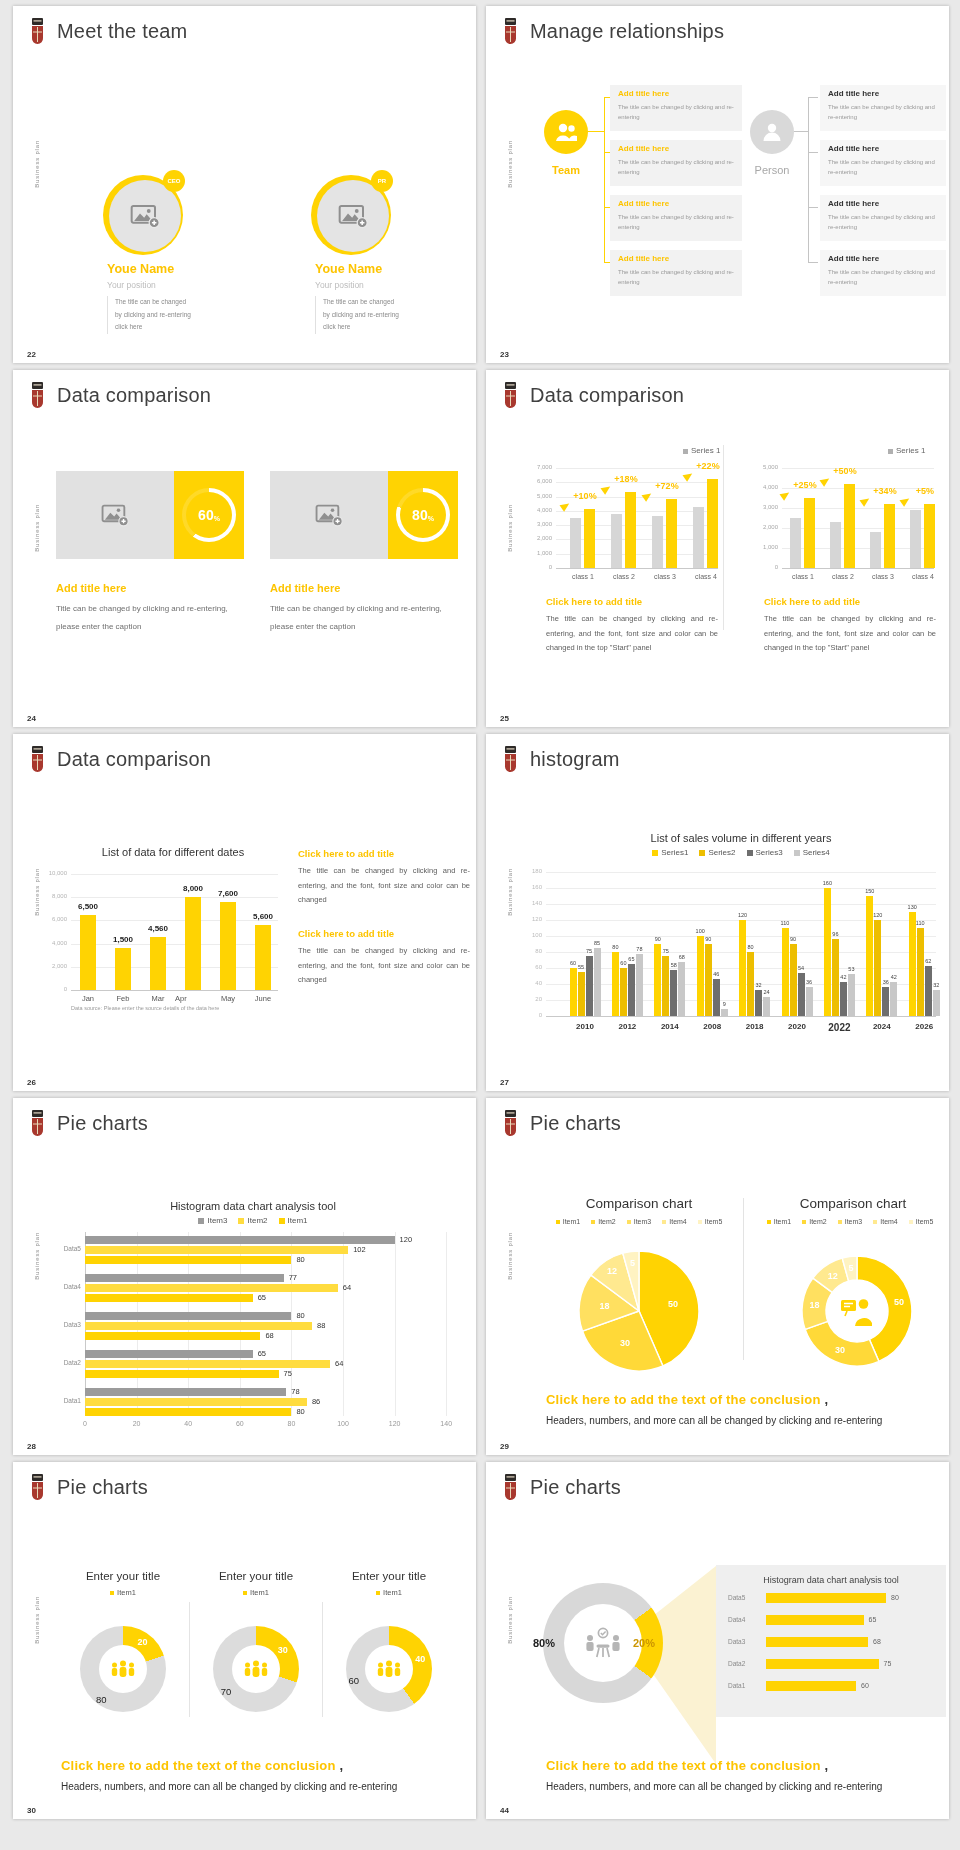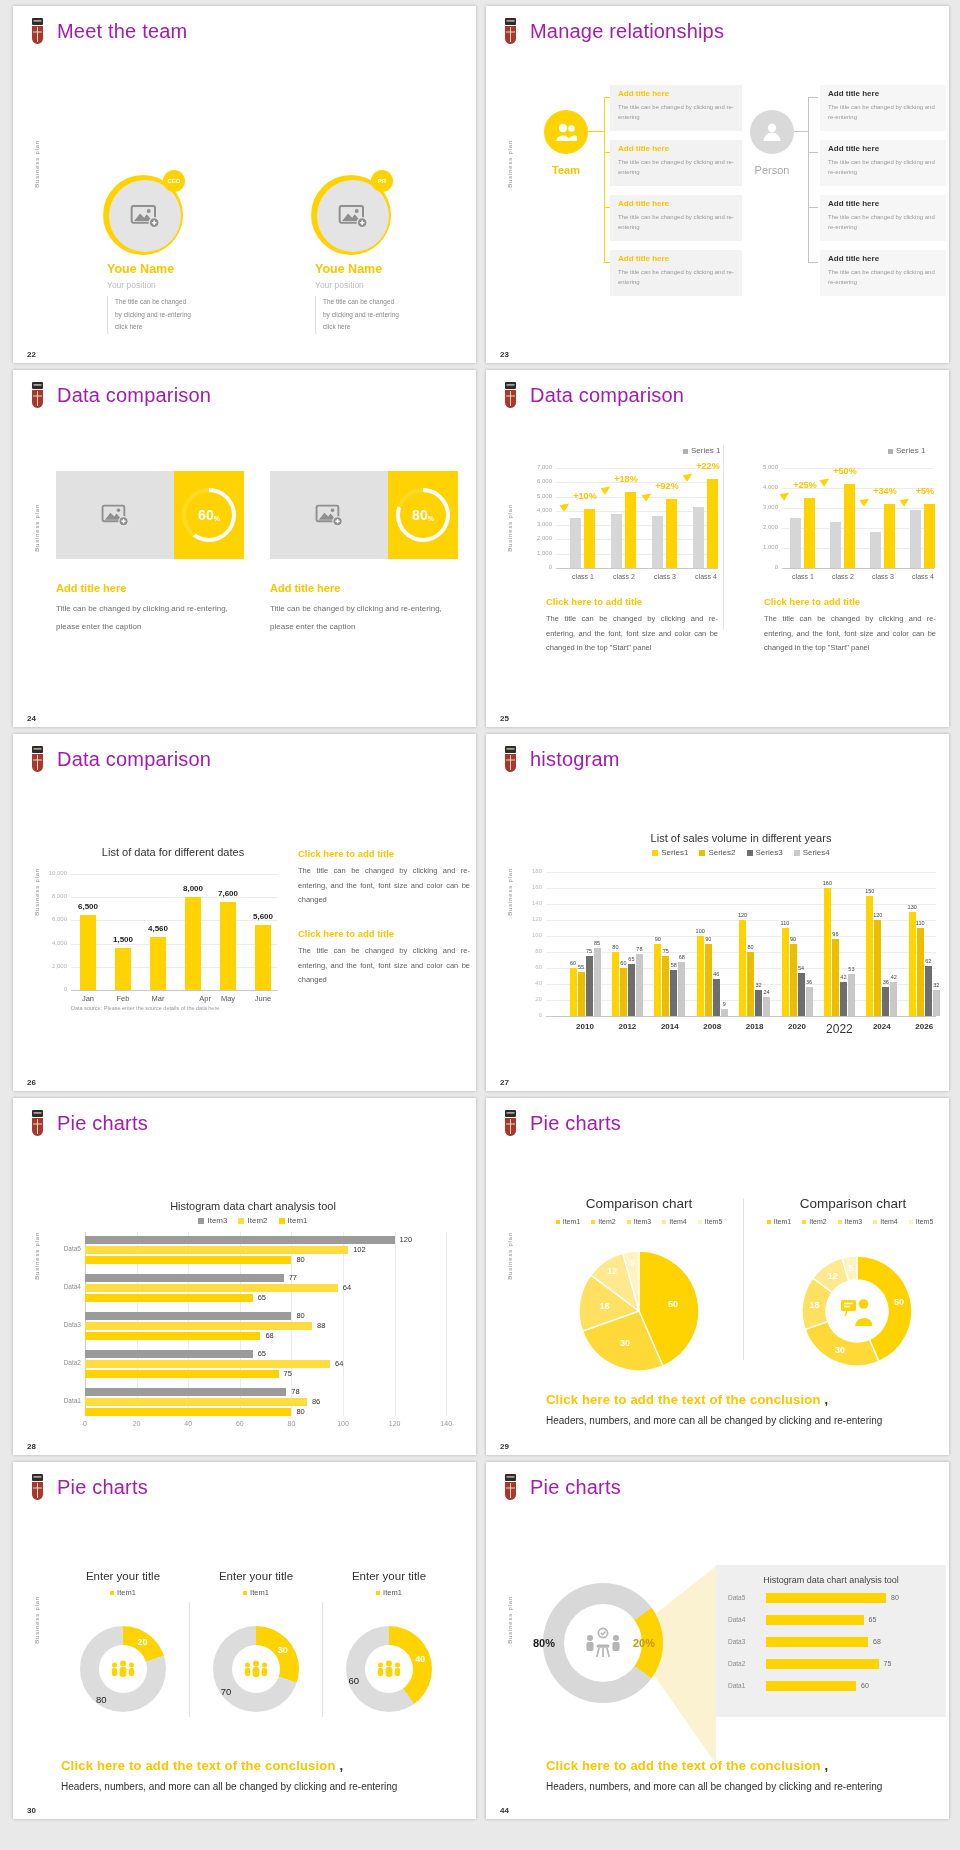--- a/index.html
+++ b/index.html
@@ -1,20 +1,20 @@
 <!DOCTYPE html>
 <html><head>
 <meta charset="utf-8">
 <style>
   html,body{margin:0;padding:0;background:#e9e9e9;font-family:"Liberation Sans",sans-serif;}
   .page{position:relative;width:960px;height:1850px;background:#e9e9e9;overflow:hidden;}
   .slide{position:absolute;width:463px;height:357px;background:#fff;box-shadow:0 0 3px rgba(0,0,0,.25);overflow:hidden;}
   .content{position:absolute;inset:0;}
   .abs{position:absolute;}
-  h2.stitle{margin:0;position:absolute;left:44px;top:14px;font-size:20px;font-weight:300;color:#a21caf;letter-spacing:.2px;}
+  h2.stitle{margin:0;position:absolute;left:44px;top:14px;font-size:20px;font-weight:300;color:#404040;letter-spacing:.2px;}
   .vlabel{position:absolute;left:21px;top:134px;font-size:6px;color:#8f8f8f;writing-mode:vertical-rl;transform:rotate(180deg);letter-spacing:.8px;}
   .pagenum{position:absolute;left:14px;bottom:4px;font-size:8px;font-weight:700;color:#333;}
   .logo{position:absolute;left:18px;top:12px;line-height:0;}
 </style>
 </head>
 <body>
 
 <div class="page">
   <section class="slide" style="left:13px;top:6px">
     <span class="logo"><svg width="13" height="28" viewBox="0 0 13 28">
@@ -215,21 +215,21 @@
         <div class="abs" style="left:77px;top:120.71428571428572px;width:44px;font-size:9px;color:#FFC400;font-weight:700;text-align:center">+10%</div>
         <div class="abs" style="left:75px;top:131.71428571428572px;width:0;height:0;border-left:9px solid #FFD302;border-top:4px solid transparent;border-bottom:4px solid transparent;transform:rotate(-35deg)"></div>
         <div class="abs" style="left:73px;top:203px;width:48px;font-size:7px;color:#666;text-align:center">class 1</div>
         <div class="abs" style="left:125px;top:143.7px;width:11px;height:54.3px;background:#d6d6d6"></div>
         <div class="abs" style="left:139px;top:122.3px;width:11px;height:75.7px;background:#FFD302"></div>
         <div class="abs" style="left:118px;top:104.28571428571429px;width:44px;font-size:9px;color:#FFC400;font-weight:700;text-align:center">+18%</div>
         <div class="abs" style="left:116px;top:115.28571428571429px;width:0;height:0;border-left:9px solid #FFD302;border-top:4px solid transparent;border-bottom:4px solid transparent;transform:rotate(-35deg)"></div>
         <div class="abs" style="left:114px;top:203px;width:48px;font-size:7px;color:#666;text-align:center">class 2</div>
         <div class="abs" style="left:166px;top:145.9px;width:11px;height:52.1px;background:#d6d6d6"></div>
         <div class="abs" style="left:180px;top:129.4px;width:11px;height:68.6px;background:#FFD302"></div>
-        <div class="abs" style="left:159px;top:111.42857142857144px;width:44px;font-size:9px;color:#FFC400;font-weight:700;text-align:center">+92%</div>
+        <div class="abs" style="left:159px;top:111.42857142857144px;width:44px;font-size:9px;color:#FFC400;font-weight:700;text-align:center">+72%</div>
         <div class="abs" style="left:157px;top:122.42857142857144px;width:0;height:0;border-left:9px solid #FFD302;border-top:4px solid transparent;border-bottom:4px solid transparent;transform:rotate(-35deg)"></div>
         <div class="abs" style="left:155px;top:203px;width:48px;font-size:7px;color:#666;text-align:center">class 3</div>
         <div class="abs" style="left:207px;top:137.3px;width:11px;height:60.7px;background:#d6d6d6"></div>
         <div class="abs" style="left:221px;top:109.4px;width:11px;height:88.6px;background:#FFD302"></div>
         <div class="abs" style="left:200px;top:91.42857142857143px;width:44px;font-size:9px;color:#FFC400;font-weight:700;text-align:center">+22%</div>
         <div class="abs" style="left:198px;top:102.42857142857143px;width:0;height:0;border-left:9px solid #FFD302;border-top:4px solid transparent;border-bottom:4px solid transparent;transform:rotate(-35deg)"></div>
         <div class="abs" style="left:196px;top:203px;width:48px;font-size:7px;color:#666;text-align:center">class 4</div>
         <div class="abs" style="left:60px;top:226px;width:172px;font-size:9.5px;color:#FDC400;font-weight:700">Click here to add title</div>
         <div class="abs" style="left:60px;top:242px;width:172px;font-size:7.5px;color:#5f5f5f;line-height:1.95;text-align:justify;white-space:normal">The title can be changed by clicking and re-entering, and the font, font size and color can be changed in the top "Start" panel</div>
         <div class="abs" style="left:402px;top:79px;width:5px;height:5px;background:#b0b0b0"></div>
@@ -298,21 +298,21 @@
         <div class="abs" style="left:57px;top:167.6px;width:36px;font-size:8px;color:#1f1f1f;font-weight:700;text-align:center">6,500</div>
         <div class="abs" style="left:57px;top:260px;width:36px;font-size:7.5px;color:#555;text-align:center">Jan</div>
         <div class="abs" style="left:102px;top:214.2px;width:16px;height:41.8px;background:#FFD302"></div>
         <div class="abs" style="left:92px;top:201.24px;width:36px;font-size:8px;color:#1f1f1f;font-weight:700;text-align:center">1,500</div>
         <div class="abs" style="left:92px;top:260px;width:36px;font-size:7.5px;color:#555;text-align:center">Feb</div>
         <div class="abs" style="left:137px;top:203.1px;width:16px;height:52.9px;background:#FFD302"></div>
         <div class="abs" style="left:127px;top:190.10399999999998px;width:36px;font-size:8px;color:#1f1f1f;font-weight:700;text-align:center">4,560</div>
         <div class="abs" style="left:127px;top:260px;width:36px;font-size:7.5px;color:#555;text-align:center">Mar</div>
         <div class="abs" style="left:172px;top:163.2px;width:16px;height:92.8px;background:#FFD302"></div>
         <div class="abs" style="left:162px;top:150.2px;width:36px;font-size:8px;color:#1f1f1f;font-weight:700;text-align:center">8,000</div>
-        <div class="abs" style="left:162px;top:260px;width:36px;font-size:7.5px;color:#555;text-align:right">Apr</div>
+        <div class="abs" style="left:162px;top:260px;width:36px;font-size:7.5px;color:#555;text-align:left">Apr</div>
         <div class="abs" style="left:207px;top:167.8px;width:16px;height:88.2px;background:#FFD302"></div>
         <div class="abs" style="left:197px;top:154.84px;width:36px;font-size:8px;color:#1f1f1f;font-weight:700;text-align:center">7,600</div>
         <div class="abs" style="left:197px;top:260px;width:36px;font-size:7.5px;color:#555;text-align:center">May</div>
         <div class="abs" style="left:242px;top:191.0px;width:16px;height:65.0px;background:#FFD302"></div>
         <div class="abs" style="left:232px;top:178.04px;width:36px;font-size:8px;color:#1f1f1f;font-weight:700;text-align:center">5,600</div>
         <div class="abs" style="left:232px;top:260px;width:36px;font-size:7.5px;color:#555;text-align:center">June</div>
         <div class="abs" style="left:58px;top:271px;width:210px;font-size:5.5px;color:#9b9b9b;">Data source: Please enter the source details of the data here</div>
         <div class="abs" style="left:285px;top:114px;width:172px;font-size:9.5px;color:#FDC400;font-weight:700">Click here to add title</div>
         <div class="abs" style="left:285px;top:130px;width:172px;font-size:7.5px;color:#5f5f5f;line-height:1.95;text-align:justify;white-space:normal">The title can be changed by clicking and re-entering, and the font, font size and color can be changed</div>
         <div class="abs" style="left:285px;top:194px;width:172px;font-size:9.5px;color:#FDC400;font-weight:700">Click here to add title</div>
@@ -414,21 +414,21 @@
         <div class="abs" style="left:315px;top:245.2px;width:16px;font-size:5.5px;color:#444;text-align:center">36</div>
         <div class="abs" style="left:295px;top:288px;width:32px;font-size:8px;color:#333;font-weight:700;text-align:center">2020</div>
         <div class="abs" style="left:337.9px;top:154.0px;width:7px;height:128.0px;background:#FFD400"></div>
         <div class="abs" style="left:333.4px;top:146px;width:16px;font-size:5.5px;color:#444;text-align:center">160</div>
         <div class="abs" style="left:345.9px;top:205.2px;width:7px;height:76.8px;background:#EDBE00"></div>
         <div class="abs" style="left:341.4px;top:197.2px;width:16px;font-size:5.5px;color:#444;text-align:center">96</div>
         <div class="abs" style="left:353.9px;top:248.4px;width:7px;height:33.6px;background:#6E6E6E"></div>
         <div class="abs" style="left:349.4px;top:240.4px;width:16px;font-size:5.5px;color:#444;text-align:center">42</div>
         <div class="abs" style="left:361.9px;top:239.6px;width:7px;height:42.4px;background:#C8C8C8"></div>
         <div class="abs" style="left:357.4px;top:231.6px;width:16px;font-size:5.5px;color:#444;text-align:center">53</div>
-        <div class="abs" style="left:337.4px;top:288px;width:32px;font-size:12px;color:#333;font-weight:400;text-align:center">2022</div>
+        <div class="abs" style="left:337.4px;top:288px;width:32px;font-size:10px;color:#333;font-weight:700;text-align:center">2022</div>
         <div class="abs" style="left:380.3px;top:162.0px;width:7px;height:120.0px;background:#FFD400"></div>
         <div class="abs" style="left:375.8px;top:154px;width:16px;font-size:5.5px;color:#444;text-align:center">150</div>
         <div class="abs" style="left:388.3px;top:186.0px;width:7px;height:96.0px;background:#EDBE00"></div>
         <div class="abs" style="left:383.8px;top:178px;width:16px;font-size:5.5px;color:#444;text-align:center">120</div>
         <div class="abs" style="left:396.3px;top:253.2px;width:7px;height:28.8px;background:#6E6E6E"></div>
         <div class="abs" style="left:391.8px;top:245.2px;width:16px;font-size:5.5px;color:#444;text-align:center">36</div>
         <div class="abs" style="left:404.3px;top:248.4px;width:7px;height:33.6px;background:#C8C8C8"></div>
         <div class="abs" style="left:399.8px;top:240.4px;width:16px;font-size:5.5px;color:#444;text-align:center">42</div>
         <div class="abs" style="left:379.8px;top:288px;width:32px;font-size:8px;color:#333;font-weight:700;text-align:center">2024</div>
         <div class="abs" style="left:422.7px;top:178.0px;width:7px;height:104.0px;background:#FFD400"></div>

